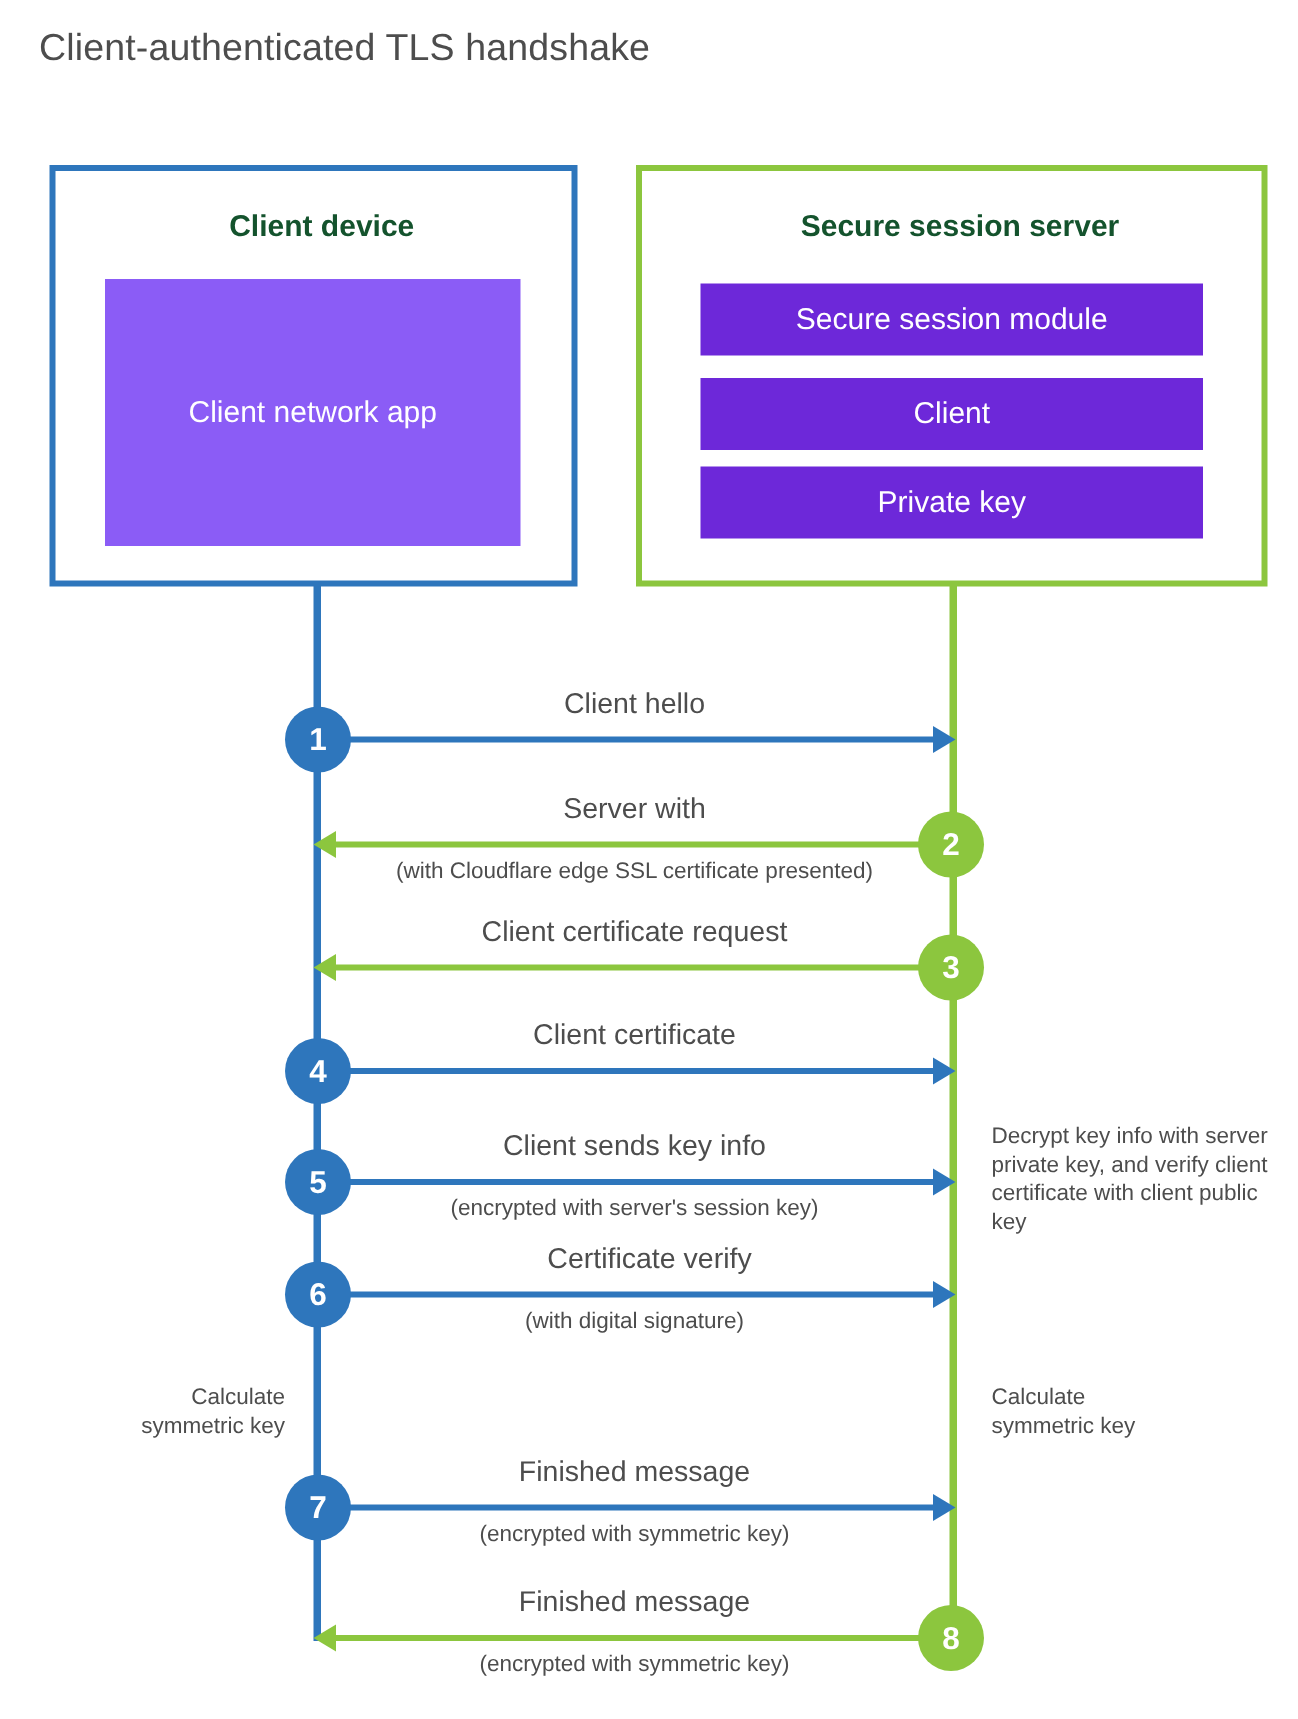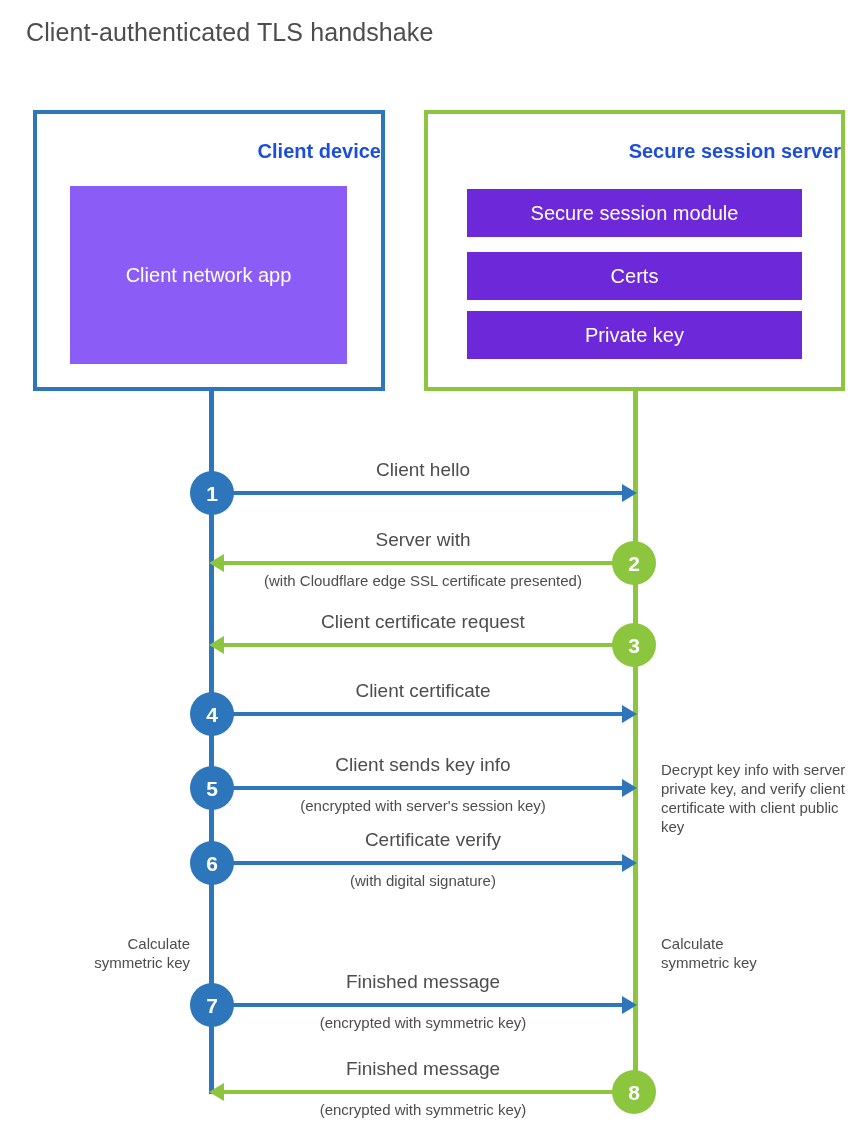--- a/index.html
+++ b/index.html
@@ -44,24 +44,24 @@
     top: 110px;
     width: 421px;
     height: 281px;
     border: 4px solid #8cc63e;
   }
   .endpoint-title {
     position: absolute;
     left: 0;
     right: 0;
     top: 26px;
-    text-align: right;
+    text-align: center;
     font-size: 20px;
     font-weight: bold;
-    color: #1d4ed8;
+    color: #14532d;
     padding-left: 11px;
   }
 
   #client-app-block {
     position: absolute;
     left: 33px;
     top: 72px;
     width: 277px;
     height: 178px;
     background: #8b5cf6;
@@ -171,21 +171,20 @@
   .step-badge.client { background: #2e76bc; left: 190px; }
   .step-badge.server { background: #8cc63e; left: 612px; }
 
   
   .side-note {
     position: absolute;
     font-size: 15px;
     line-height: 19px;
     color: #4d4d4d;
     white-space: pre-line;
-    margin-top: 12px;
   }
   #server-decrypt-note {
     left: 661px;
     top: 748px;
     text-align: left;
     width: 190px;
   }
   #client-calc-note {
     left: 0px;
     top: 922px;
@@ -205,21 +204,21 @@
 <div id="page-title">Client-authenticated TLS handshake</div>
 
 <div id="client-box" class="endpoint-box">
   <div class="endpoint-title">Client device</div>
   <div id="client-app-block">Client network app</div>
 </div>
 
 <div id="server-box" class="endpoint-box">
   <div class="endpoint-title">Secure session server</div>
   <div id="server-bar-0" class="server-bar">Secure session module</div>
-  <div id="server-bar-1" class="server-bar">Certs</div>
+  <div id="server-bar-1" class="server-bar">Client</div>
   <div id="server-bar-2" class="server-bar">Private key</div>
 </div>
 
 <div id="client-lifeline" class="lifeline"></div>
 <div id="server-lifeline" class="lifeline"></div>
 
 <div class="flow-layer" id="flow-layer">
     <div class="arrow-row" style="top: 493px;">
       <div class="arrow-line" style="background: rgb(46, 118, 188); left: 211px; width: 411px;"></div>
       <div class="arrow-head to-right" style="color: rgb(46, 118, 188); left: 622px;"></div>

